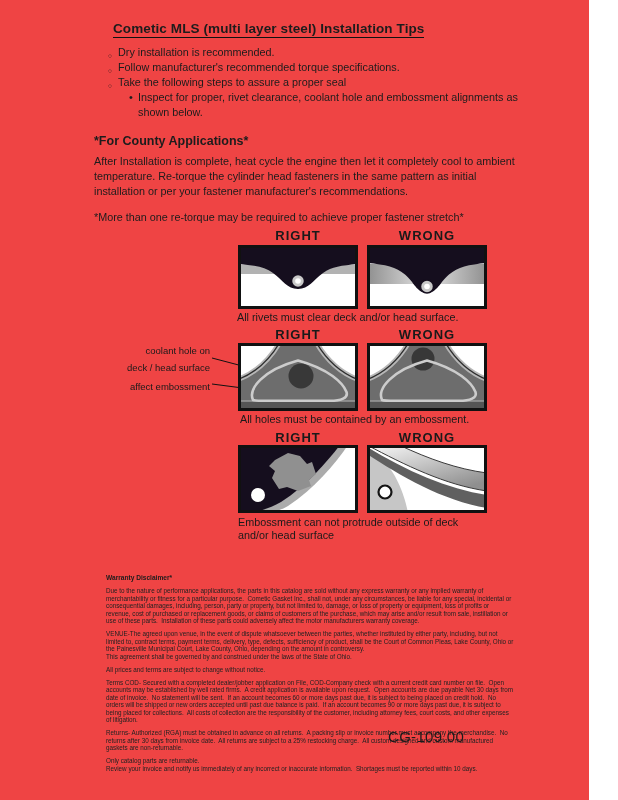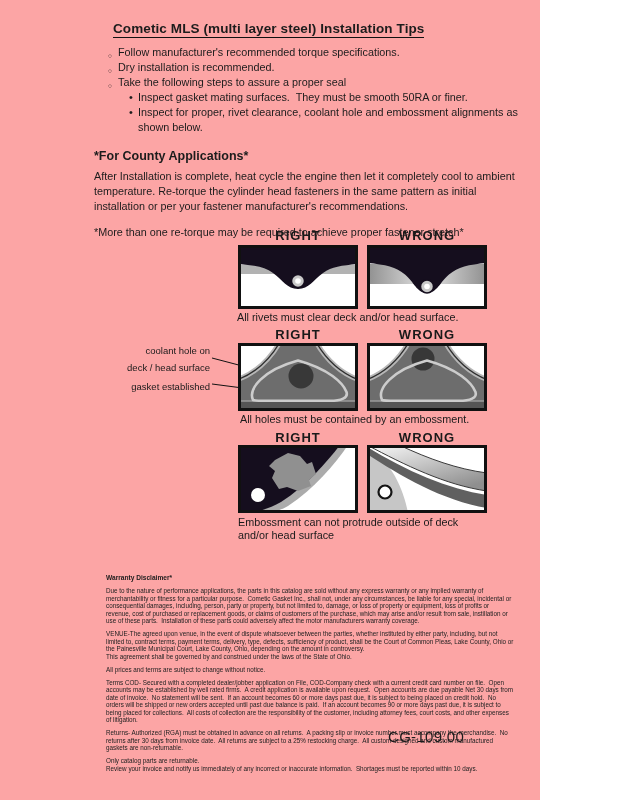--- a/index.html
+++ b/index.html
@@ -1,18 +1,18 @@
 <!DOCTYPE html>
 <html><head>
 <meta charset="utf-8">
 <style>
   * { margin:0; padding:0; box-sizing:border-box; }
   html,body { background:#ffffff; }
   .page {
-    position:relative; width:540px; height:800px; background:#fca5a5;
+    position:relative; width:589px; height:800px; background:#ef4444;
     font-family:"Liberation Sans", sans-serif; color:#1c1c1c; overflow:hidden;text-decoration:underline;
   }
   
   .content { position:absolute; left:94px; top:19px; width:436px; }
   .title {
     display:inline-block; margin-left:19px; margin-bottom:7px;
     font-size:13.5px; font-weight:bold; letter-spacing:0.1px;
     border-bottom:1.6px solid #111; padding-bottom:1px; white-space:nowrap;
   }
   .tip { position:relative; padding-left:24px; font-size:10.8px; line-height:15px; white-space:pre-wrap; }
@@ -41,24 +41,23 @@
   .disclaimer p { font-size:6.3px; line-height:7.5px; margin-bottom:5.5px; white-space:pre-wrap; color:#222; }
   .doc-code { position:absolute; left:388px; top:728px; font-size:15px; letter-spacing:0.3px; color:#1a1a1a; }
 </style>
 </head>
 <body>
 
 <div class="page">
 
   <div class="content">
     <div class="title">Cometic MLS (multi layer steel) Installation Tips</div>
+    <div class="tip lvl1">Dry installation is recommended.</div>
     <div class="tip lvl1">Follow manufacturer's recommended torque specifications.</div>
-    <div class="tip lvl1">Dry installation is recommended.</div>
     <div class="tip lvl1">Take the following steps to assure a proper seal</div>
-    <div class="tip lvl2">Inspect gasket mating surfaces.  They must be smooth 50RA or finer.</div>
     <div class="tip lvl2">Inspect for proper, rivet clearance, coolant hole and embossment alignments as shown below.</div>
 
     <div class="diesel-heading">*For County Applications*</div>
     <p class="para">After Installation is complete, heat cycle the engine then let it completely cool to ambient temperature. Re-torque the cylinder head fasteners in the same pattern as initial installation or per your fastener manufacturer's recommendations.</p>
     <p class="para">*More than one re-torque may be required to achieve proper fastener stretch*</p>
   </div>
 
   <div class="dg-heading" style="left:238px; top:228px;">RIGHT</div>
   <div class="dg-heading" style="left:367px; top:228px;">WRONG</div>
 
@@ -91,21 +90,21 @@
       <rect x="1.5" y="1.5" width="117" height="61" fill="none" stroke="#111111" stroke-width="3"></rect>
     </svg>
   </div>
   <div class="dg-caption" style="left:237px; top:311px;">All rivets must clear deck and/or head surface.</div>
 
   <div class="dg-heading" style="left:238px; top:327px;">RIGHT</div>
   <div class="dg-heading" style="left:367px; top:327px;">WRONG</div>
 
   <div class="callout" style="top:342px;">coolant hole on
 deck / head surface</div>
-  <div class="callout" style="top:378px;">gasket established</div>
+  <div class="callout" style="top:378px;">affect embossment</div>
   <svg class="leader-svg" width="88" height="44" viewBox="0 0 88 44" xmlns="http://www.w3.org/2000/svg">
     <line x1="0" y1="6" x2="80" y2="27" stroke="#111111" stroke-width="1"></line>
     <line x1="0" y1="32" x2="46" y2="38" stroke="#111111" stroke-width="1"></line>
   </svg>
 
   <div class="dg-panel" style="left:238px; top:343px;">
     <svg viewBox="0 0 120 68" xmlns="http://www.w3.org/2000/svg">
       <rect width="120" height="68" fill="#6d6d6d"></rect>
       <rect y="58" width="120" height="10" fill="#555555"></rect>
       <line x1="0" y1="58" x2="120" y2="58" stroke="#9b9b9b" stroke-width="1.5"></line>

